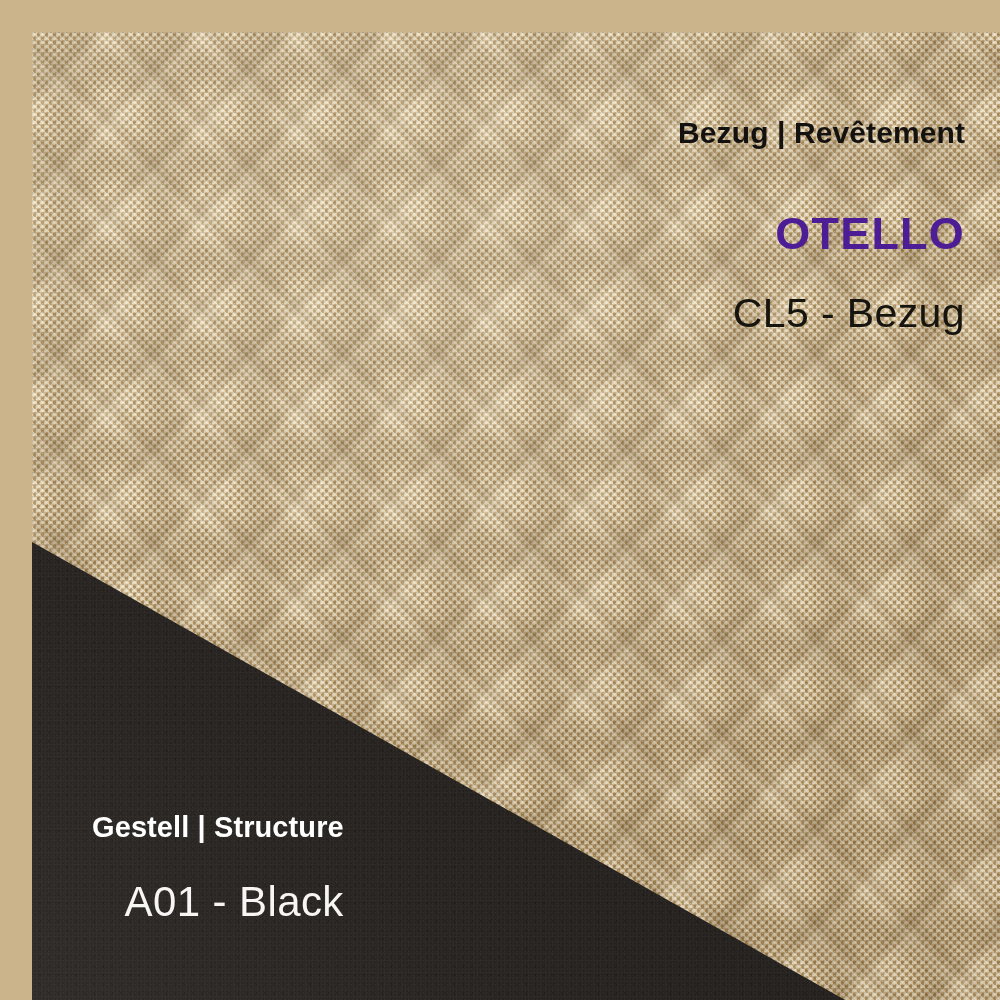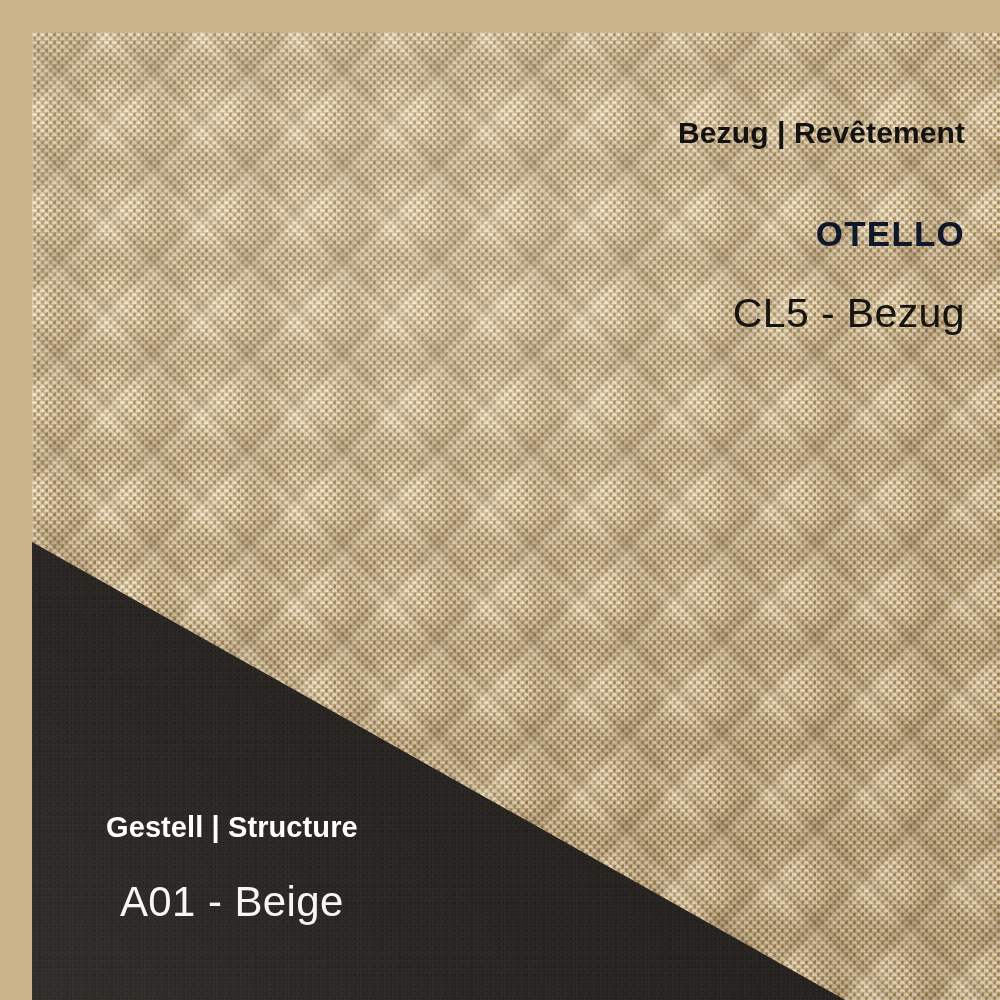--- a/index.html
+++ b/index.html
@@ -132,34 +132,34 @@
     right:35px; top:52px;
     text-align:right;
   }
   #upholstery-block .cat {
     font-size:30px; font-weight:bold; color:#141210;
     letter-spacing:.1px; line-height:34px;
     white-space:nowrap;
   }
   #upholstery-block .name {
     margin-top:28px;
-    font-size:35px; font-weight:bold; color:#0f172a;
+    font-size:45px; font-weight:bold; color:#4c1d95;
     letter-spacing:1.2px; line-height:47px;
     white-space:nowrap;
   }
   #upholstery-block .code {
     margin-top:2px;
     font-size:41px; font-weight:300; color:#16140f;
     letter-spacing:.4px; line-height:45px;
     white-space:nowrap;
   }
 
   #frame-block {
-    left:42px; top:747px;
-    text-align:center;
+    left:28px; top:747px;
+    text-align:right;
   }
   #frame-block .cat {
     font-size:29px; font-weight:bold; color:#ffffff;
     letter-spacing:.1px; line-height:33px;
     white-space:nowrap;
   }
   #frame-block .name {
     margin-top:57px;
     font-size:46px; font-weight:bold; color:#ffffff;
     letter-spacing:1.1px; line-height:46px;
@@ -190,16 +190,16 @@
   <div class="metal-sheen"></div>
 
   <div class="block" id="upholstery-block">
     <div class="cat">Bezug | Revêtement</div>
     <div class="name">OTELLO</div>
     <div class="code">CL5 - Bezug</div>
   </div>
 
   <div class="block" id="frame-block">
     <div class="cat">Gestell | Structure</div>
-    <div class="code">A01 - Beige</div>
+    <div class="code">A01 - Black</div>
   </div>
 
 </div>
 
 </body></html>

